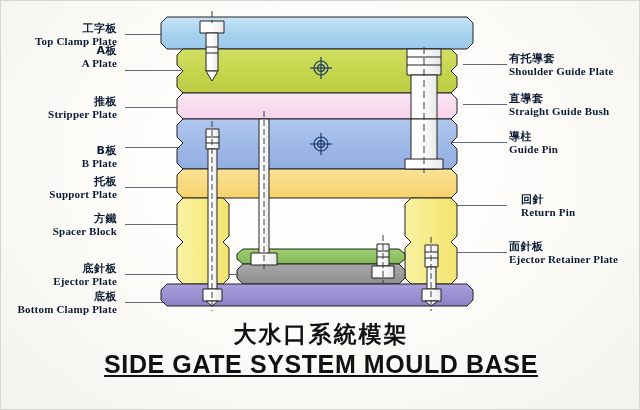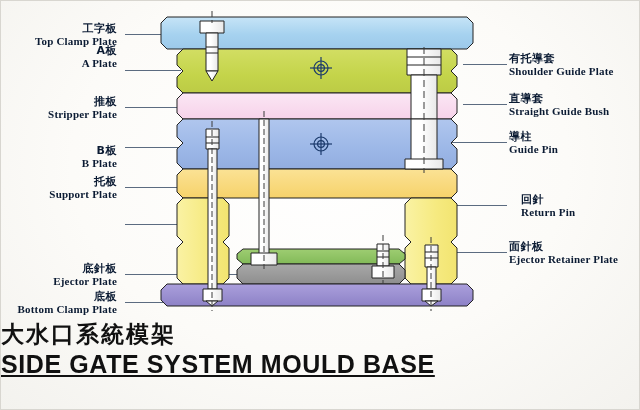--- a/index.html
+++ b/index.html
@@ -20,21 +20,21 @@
            font-family:"DejaVu Sans","Liberation Sans",sans-serif;}
   .lbl .en{font-size:11px;font-weight:bold;letter-spacing:.2px;
            font-family:"Liberation Serif","DejaVu Serif",serif;}
   .lbl.r{text-align:right;}
   .lbl.l{text-align:left;}
 
   
   .leader{position:absolute;height:1px;background:#5b6b80;}
 
   
-  #title{position:absolute;left:0;width:640px;color:#111;}
+  #title{position:absolute;left:0;width:640px;text-align:center;color:#111;}
   #title .t-cn{font-size:23px;font-weight:bold;letter-spacing:2px;
      font-family:"DejaVu Sans","Liberation Sans",sans-serif;}
   #title .t-en{font-size:25px;font-weight:bold;letter-spacing:.6px;
      font-family:"Liberation Sans","DejaVu Sans",sans-serif;text-decoration:underline;}
 </style>
 </head>
 <body>
 
 <div id="root">
 
@@ -61,20 +61,24 @@
     <div class="en">B Plate</div>
   </div>
   <div class="leader" style="left:124px;top:146px;width:56px;"></div>
 
   <div class="lbl r" style="right:522px;top:175px;margin-left:11px;">
     <div class="cn">托板</div>
     <div class="en">Support Plate</div>
   </div>
   <div class="leader" style="left:124px;top:186px;width:56px;"></div>
 
+  <div class="lbl r" style="right:522px;top:212px;">
+    <div class="cn">方鐵</div>
+    <div class="en">Spacer Block</div>
+  </div>
   <div class="leader" style="left:124px;top:223px;width:56px;"></div>
 
   <div class="lbl r" style="right:522px;top:262px;">
     <div class="cn">底針板</div>
     <div class="en">Ejector Plate</div>
   </div>
   <div class="leader" style="left:124px;top:273px;width:117px;"></div>
 
   <div class="lbl r" style="right:522px;top:290px;">
     <div class="cn">底板</div>

